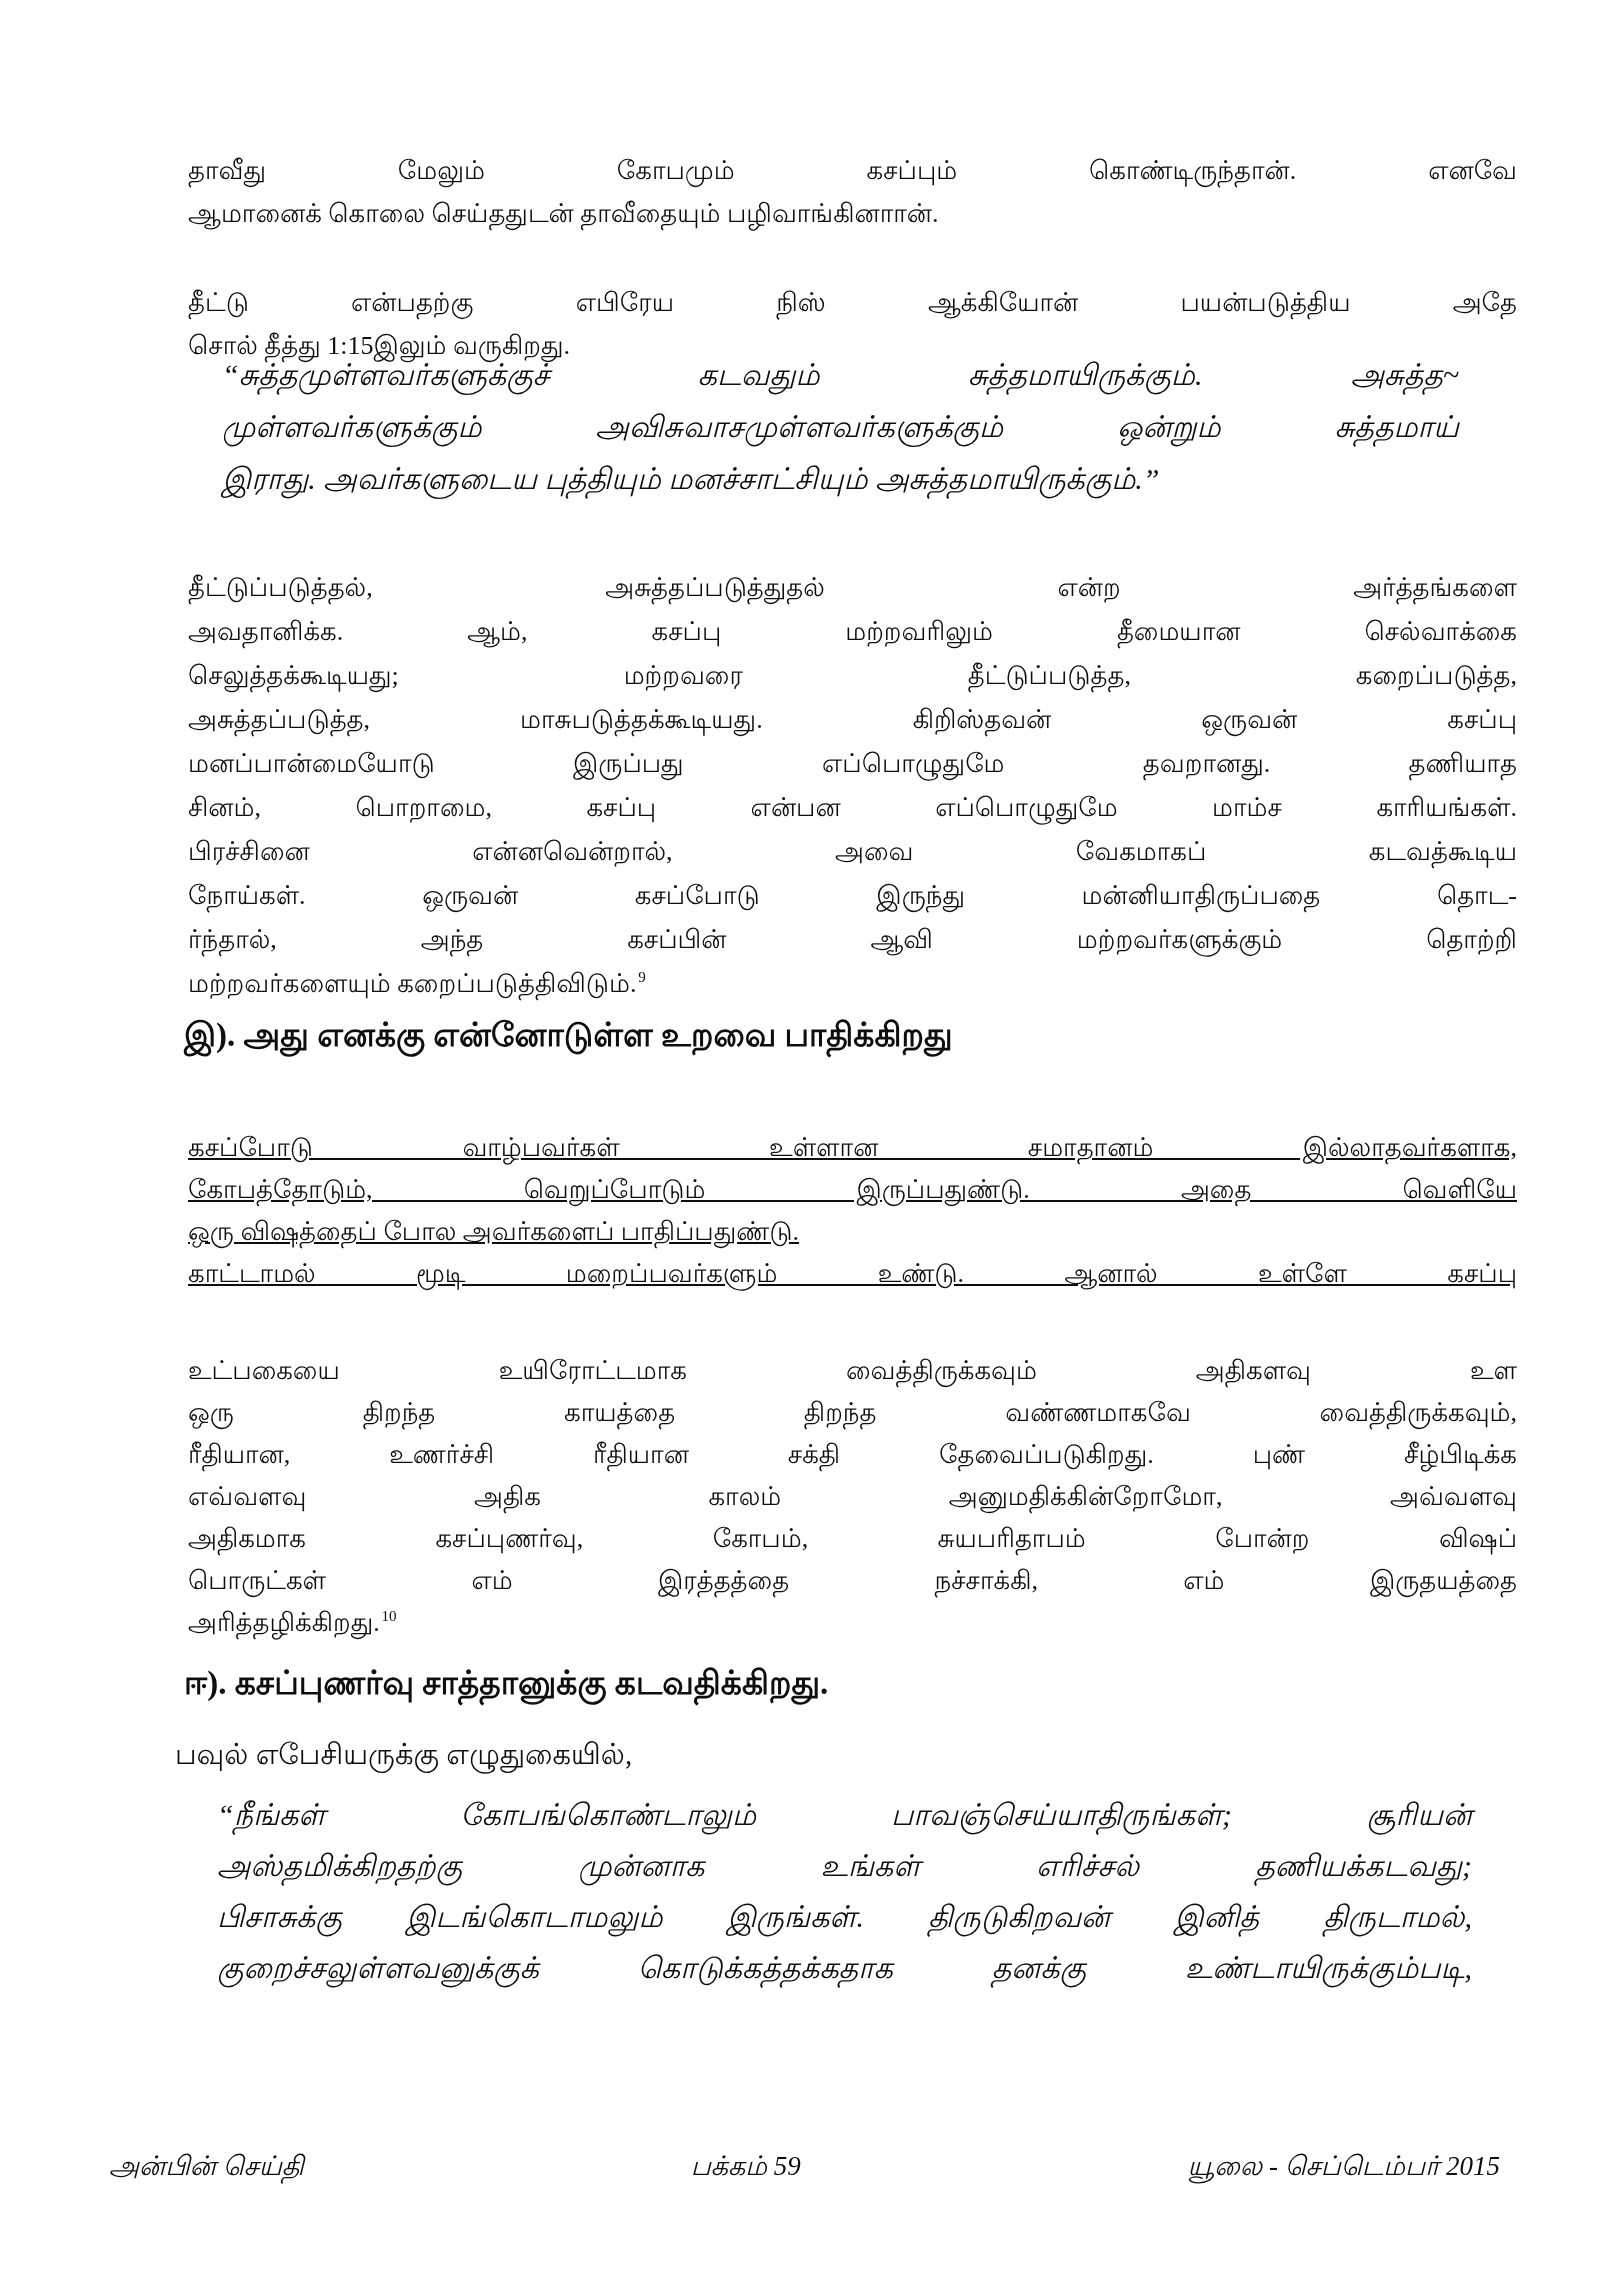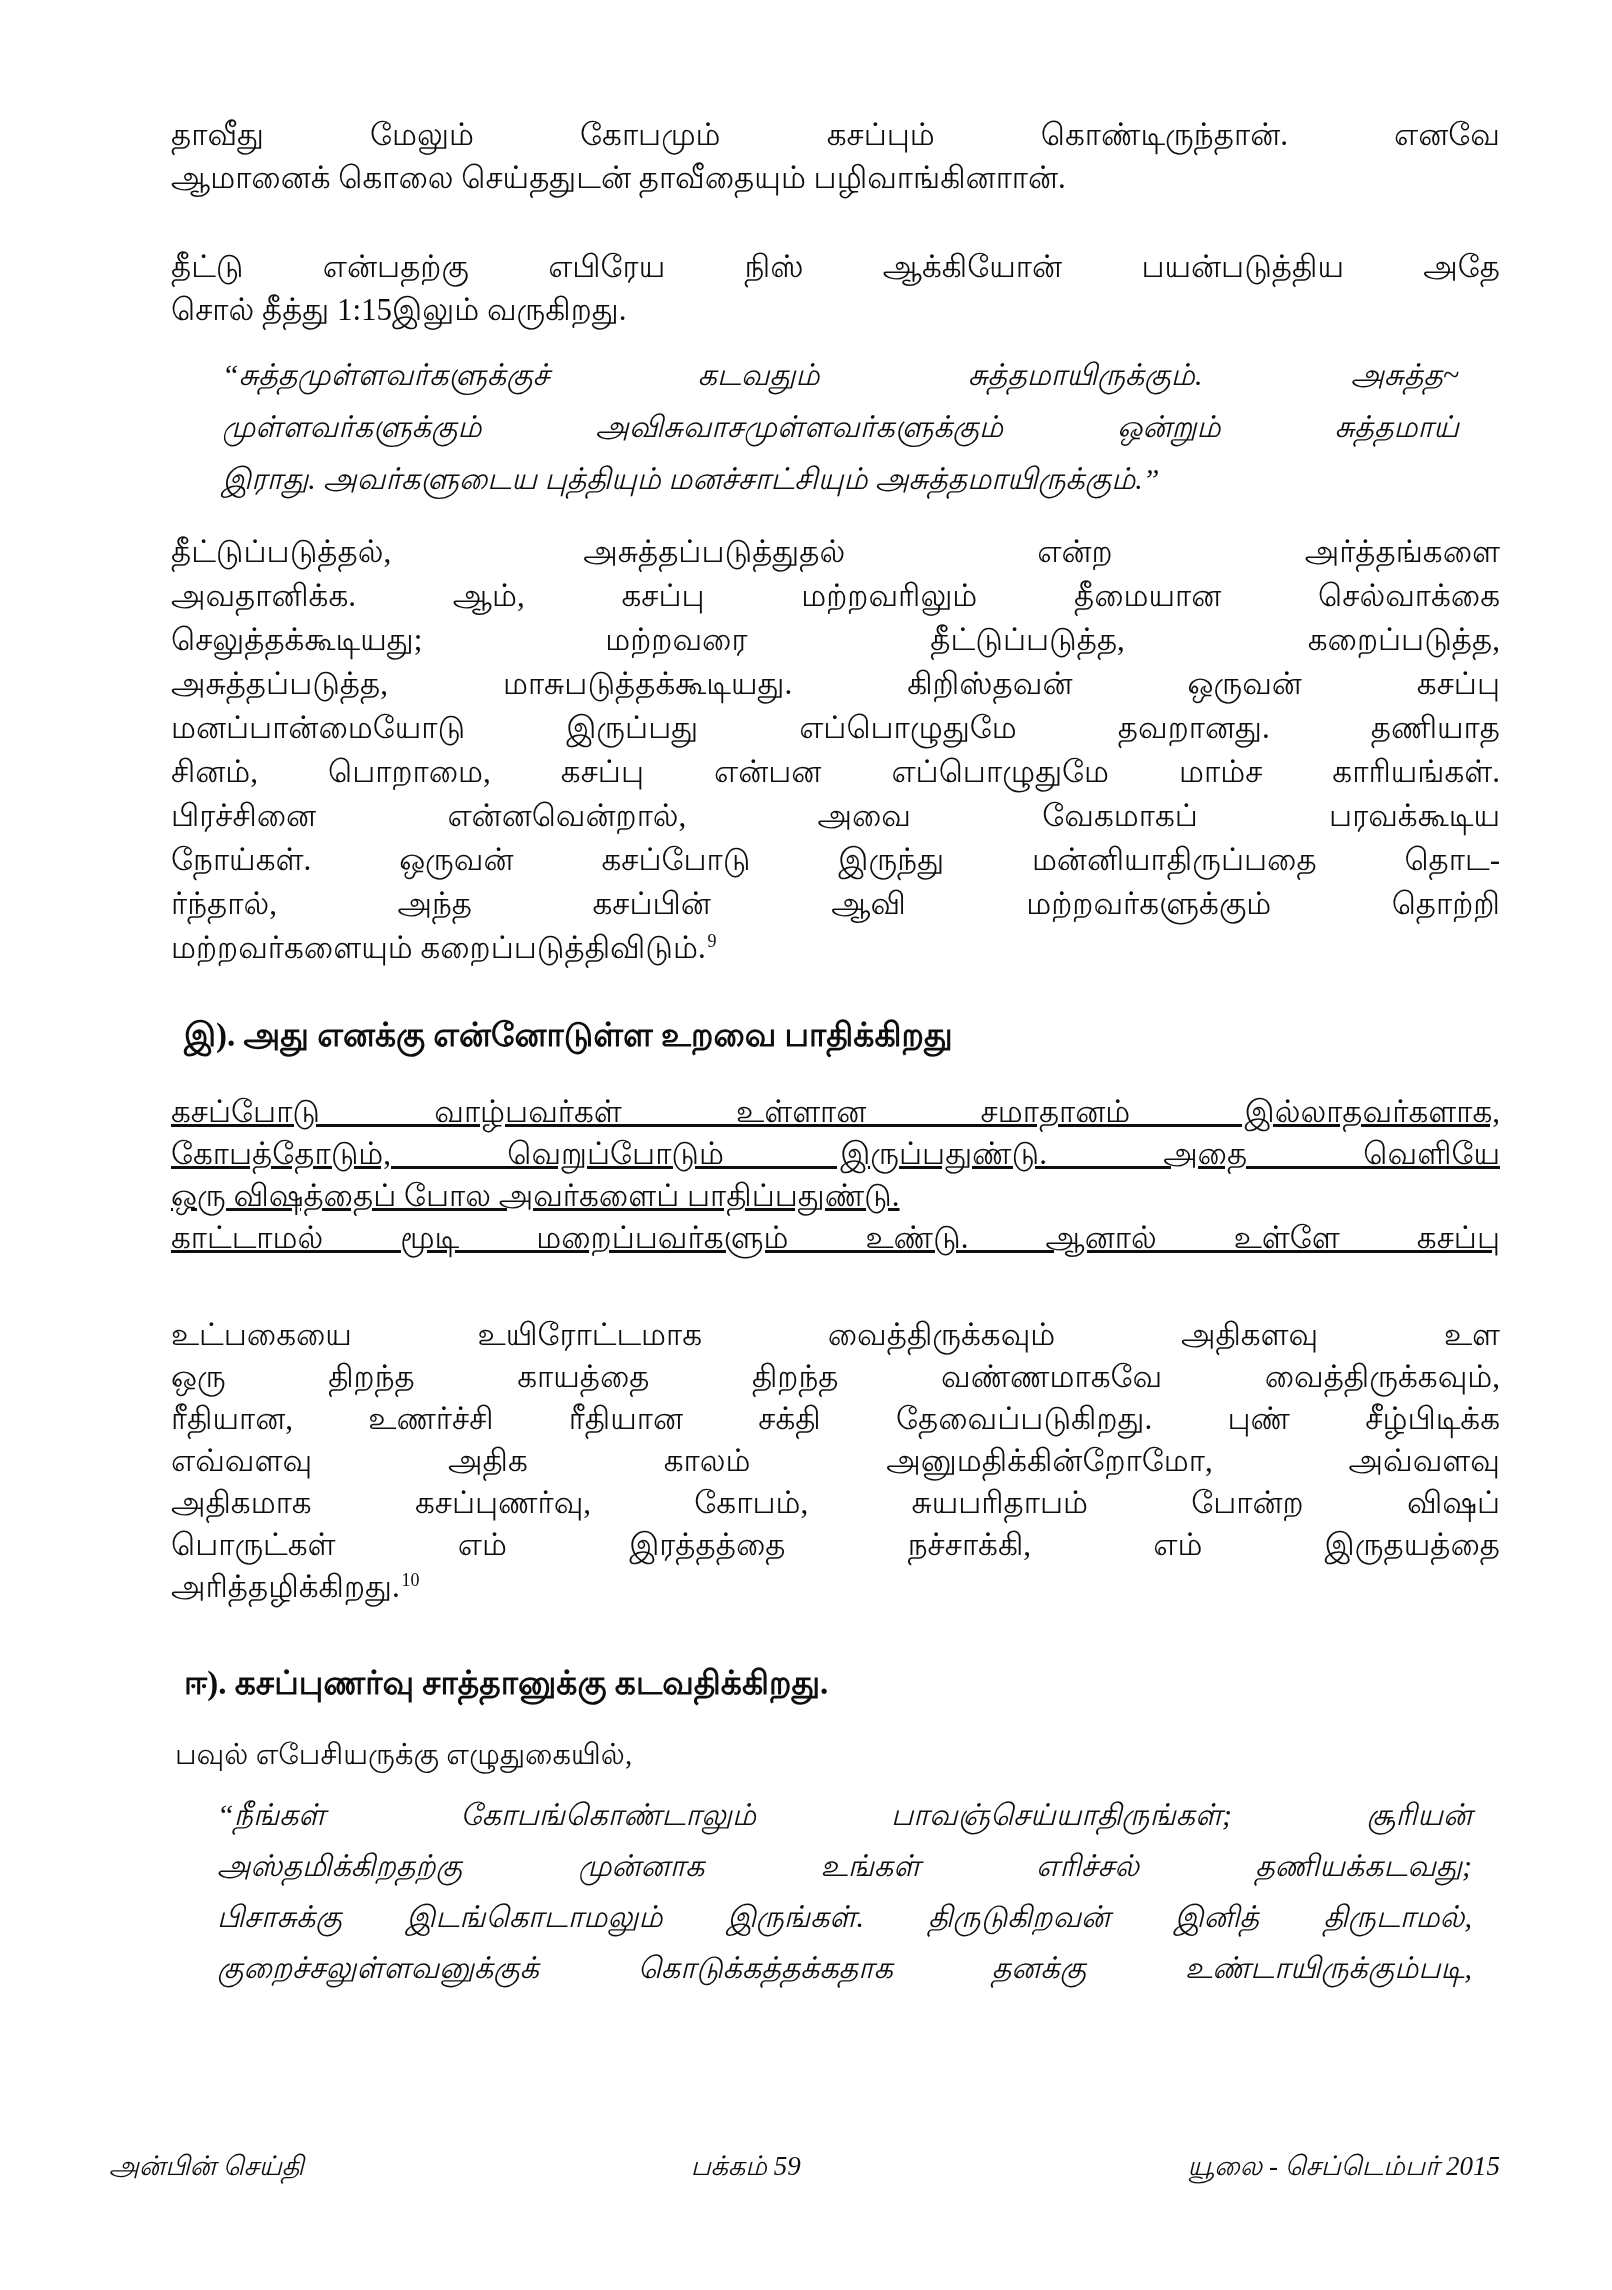--- a/index.html
+++ b/index.html
@@ -7,24 +7,25 @@
     position: relative;
     width: 1612px;
     height: 2291px;
     background: #ffffff;
     color: #0e0e0e;
     font-family: "Liberation Serif", "DejaVu Serif", serif;
     overflow: hidden;
   }
   .block { position: absolute; }
   .body-text {
-    left: 171px;
+    left: 188px;
     width: 1329px;
-    font-size: 31px;
+    font-size: 26px;
     line-height: 43px;
+    margin-top: 36px;
   }
   .line {
     text-align: justify;
     text-align-last: justify;
     white-space: normal;
   }
   .line.end { text-align-last: left; }
   .quote {
     left: 222px;
     width: 1237px;
@@ -87,21 +88,21 @@
     <div class="line end">இராது. அவர்களுடைய புத்தியும் மனச்சாட்சியும் அசுத்தமாயிருக்கும்.”</div>
   </div>
 
   <div class="block body-text" style="top:530px; line-height:44px;">
     <div class="line">தீட்டுப்படுத்தல், அசுத்தப்படுத்துதல் என்ற அர்த்தங்களை</div>
     <div class="line">அவதானிக்க. ஆம், கசப்பு மற்றவரிலும் தீமையான செல்வாக்கை</div>
     <div class="line">செலுத்தக்கூடியது; மற்றவரை தீட்டுப்படுத்த, கறைப்படுத்த,</div>
     <div class="line">அசுத்தப்படுத்த, மாசுபடுத்தக்கூடியது. கிறிஸ்தவன் ஒருவன் கசப்பு</div>
     <div class="line">மனப்பான்மையோடு இருப்பது எப்பொழுதுமே தவறானது. தணியாத</div>
     <div class="line">சினம், பொறாமை, கசப்பு என்பன எப்பொழுதுமே மாம்ச காரியங்கள்.</div>
-    <div class="line">பிரச்சினை என்னவென்றால், அவை வேகமாகப் பரவக்கூடிய</div>
+    <div class="line">பிரச்சினை என்னவென்றால், அவை வேகமாகப் கடவத்கூடிய</div>
     <div class="line">நோய்கள். ஒருவன் கசப்போடு இருந்து மன்னியாதிருப்பதை தொட-</div>
     <div class="line">ர்ந்தால், அந்த கசப்பின் ஆவி மற்றவர்களுக்கும் தொற்றி</div>
     <div class="line end">
       <span>மற்றவர்களையும் கறைப்படுத்திவிடும்.</span><sup class="fn">9</sup>
     </div>
   </div>
 
   <div class="block heading" style="top:1015px;">இ). அது எனக்கு என்னோடுள்ள உறவை பாதிக்கிறது</div>
 
   <div class="block body-text" style="top:1091px; line-height:42px;text-decoration:underline;">

